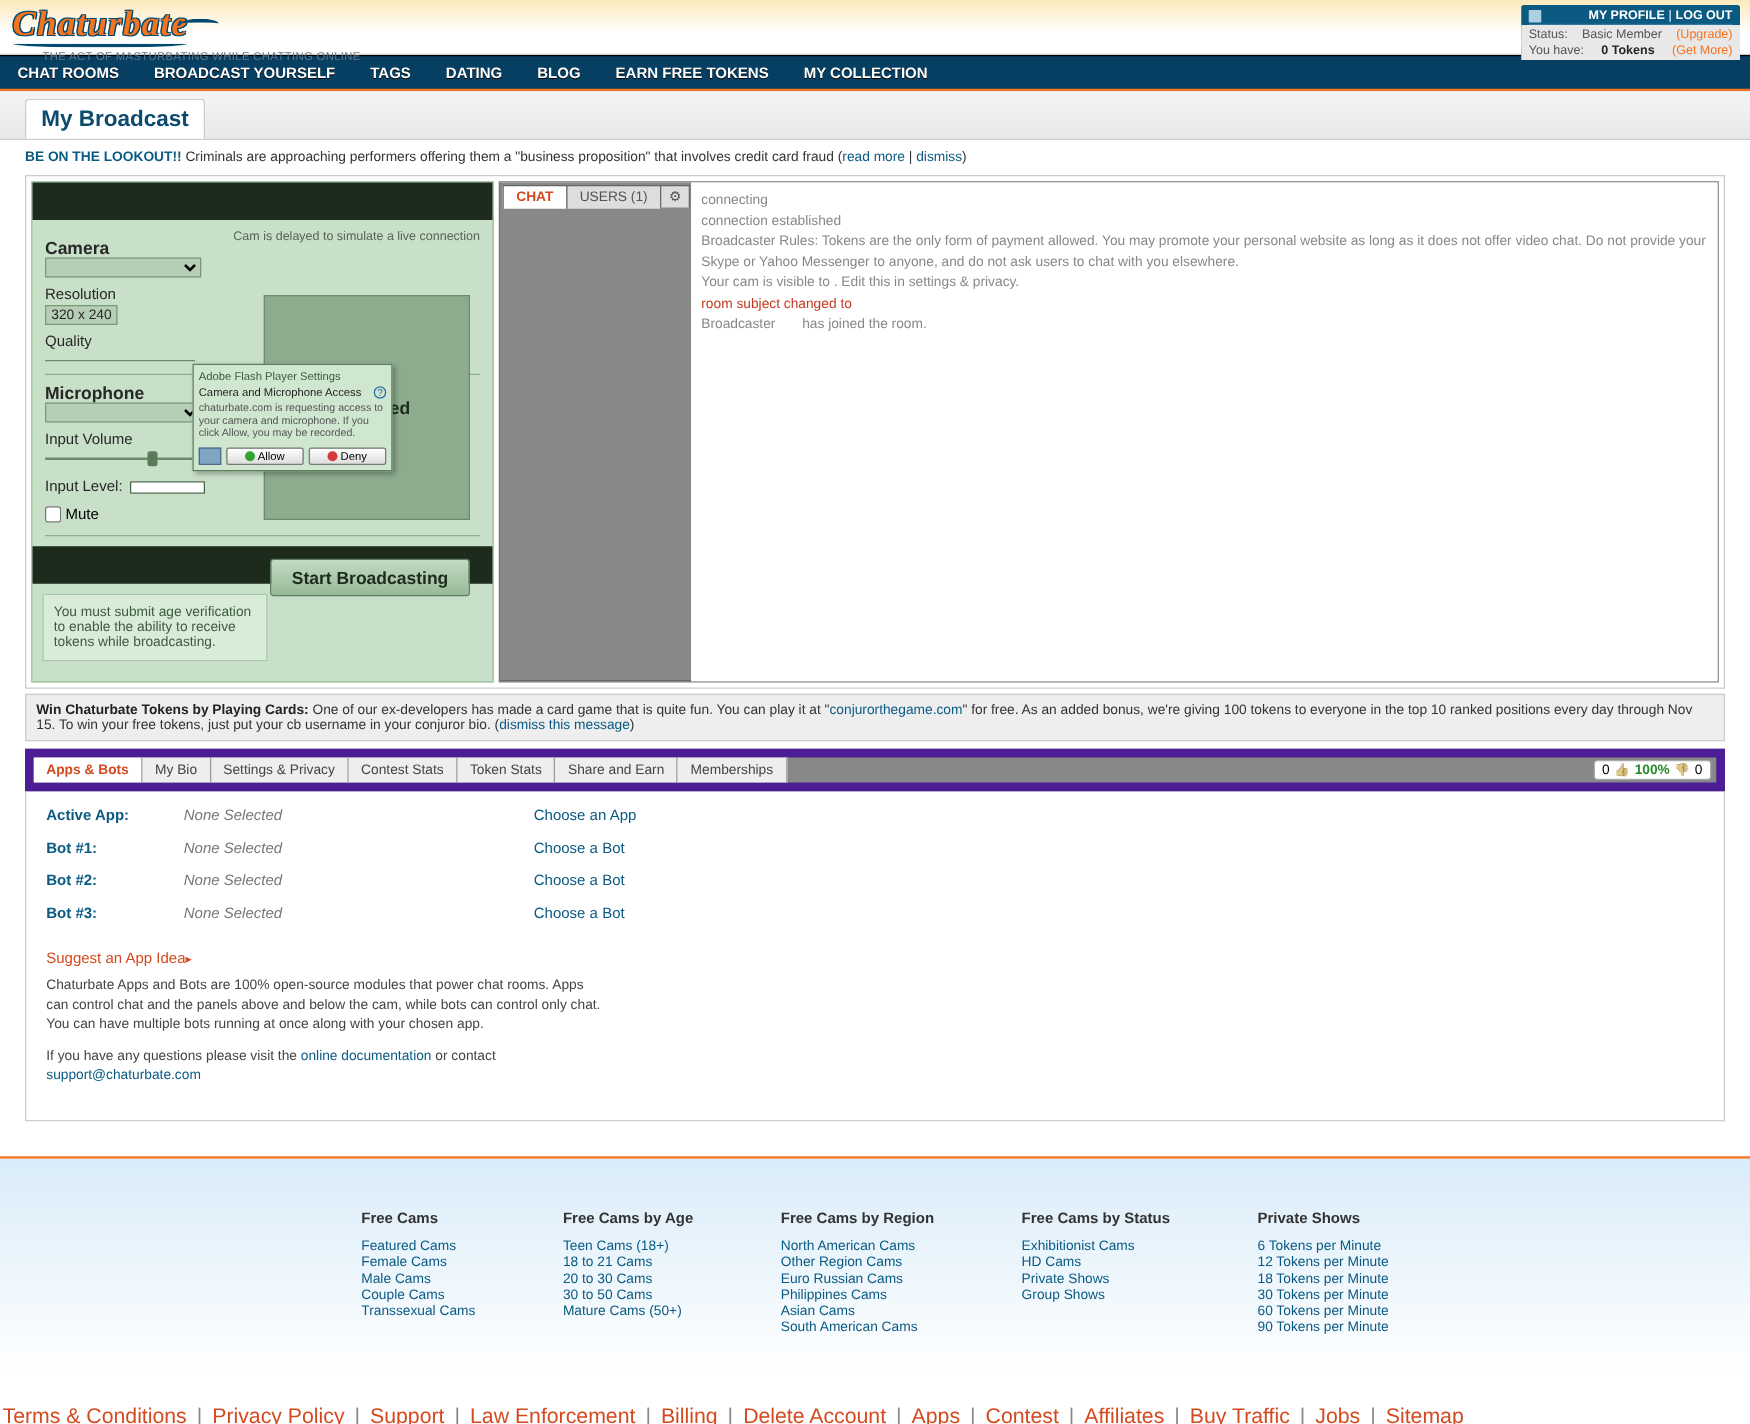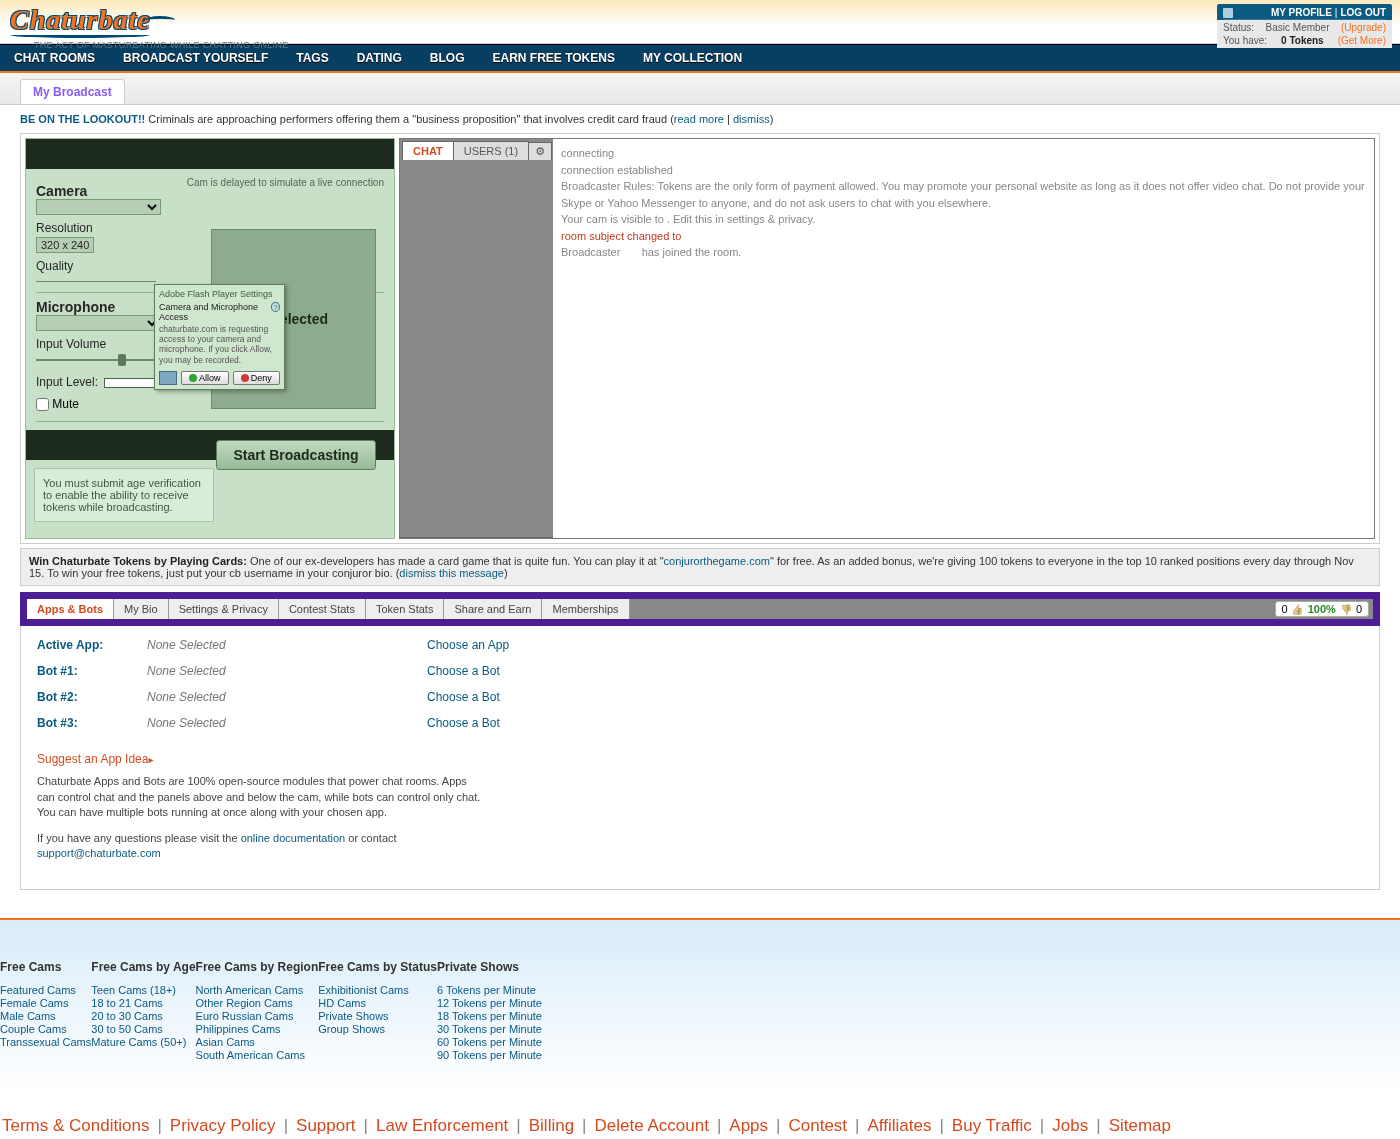--- a/index.html
+++ b/index.html
@@ -23,21 +23,21 @@
 .userbox .info .r a{ color:#f47321;}
 .userbox .info span.bold{ color:#222; font-weight:bold;}
 
 
 .nav { background:#073f63; border-top:1px solid #000; border-bottom:2px solid #f47321;}
 .nav ul { list-style:none; display:flex;}
 .nav li { padding:6px 14px; color:#fff; font-weight:bold; font-size:12px; cursor:pointer; text-shadow:0 1px 0 #000;}
 
 
 .subtabs { background: linear-gradient(to bottom,#f5f5f5,#e8e8e8); border-bottom:1px solid #ccc; padding:6px 20px 0;}
-.subtabs .tab{ display:inline-block; background:#fff; border:1px solid #ccc; border-bottom:none; border-radius:3px 3px 0 0; padding:5px 12px; color:#8b5cf6; font-weight:bold; font-size:12px;}
+.subtabs .tab{ display:inline-block; background:#fff; border:1px solid #ccc; border-bottom:none; border-radius:3px 3px 0 0; padding:5px 12px; color:#0c4a6e; font-weight:bold; font-size:18px;}
 
 
 .notice { padding:8px 20px; font-size:11px; color:#333;}
 .notice b{ color:#0b5a82; }
 
 
 .main { border:1px solid #ccc; margin:0 20px; background:#fff; display:flex; flex-wrap:wrap;}
 .cam-col { width:370px; background:#c8e0c8; border:1px solid #9bbd9b; margin:4px; position:relative; padding-bottom:8px;}
 .chat-col { flex:1; margin:4px 4px 4px 0; border:1px solid #777; display:flex; flex-direction:row; min-height:370px;}
 
@@ -52,21 +52,21 @@
 .qual-line{ width:120px; height:1px; background:#6c8a6c; margin-top:8px;}
 .vol-slider{ width:120px; height:2px; background:#6c8a6c; margin:8px 0; position:relative;}
 .vol-slider .knob{ position:absolute; right:25%; top:-5px; width:8px; height:12px; background:#5a7a5a; border-radius:2px;}
 .level-box{ display:inline-block; width:60px; height:10px; border:1px solid #4a664a; background:#fff; vertical-align:middle; margin-left:6px;}
 .mute-row input{ vertical-align:middle;}
 .video-placeholder{ position:absolute; left:185px; top:60px; width:165px; height:180px; background:#8dab8d; border:1px solid #6c8a6c; display:flex; align-items:center; justify-content:center; color:#1c2b1c; font-weight:bold; font-size:14px; text-align:center;}
 .start-btn{ position:absolute; left:190px; bottom:68px; width:160px; height:30px; background:linear-gradient(#c2dac2,#98b998); border:1px solid #5e7d5e; border-radius:3px; font-weight:bold; font-size:14px; color:#1c2b1c; cursor:pointer;}
 .age-box{ margin:8px; background:#d9ebd9; border:1px solid #a8c6a8; padding:8px; font-size:11px; color:#3d5a3d; width:180px;}
 
 
-.flash-pop{ position:absolute; left:128px; top:115px; width:131px; background:#cfe6cf; border:1px solid #5e7d5e; box-shadow:2px 2px 4px rgba(0,0,0,0.3); font-size:9px; padding:4px; z-index:5;}
+.flash-pop{ position:absolute; left:128px; top:115px; width:160px; background:#cfe6cf; border:1px solid #5e7d5e; box-shadow:2px 2px 4px rgba(0,0,0,0.3); font-size:9px; padding:4px; z-index:5;}
 .flash-pop .ft{ color:#3d5a3d; margin-bottom:3px;}
 .flash-pop .fh{ display:flex; justify-content:space-between; color:#222;}
 .flash-pop .q{ width:10px;height:10px;border:1px solid #2a6aa7;border-radius:50%;color:#2a6aa7;font-size:8px;text-align:center;line-height:9px;}
 .flash-pop .fb{ color:#555; font-size:8.5px; line-height:1.2; margin:2px 0 6px;}
 .flash-pop .fbtns{ display:flex; gap:4px; align-items:center;}
 .flash-pop .mic-ic{ width:18px;height:14px;background:#7ea5c2;border:1px solid #4a6a85;}
 .flash-pop button{ flex:1; font-size:9px; padding:1px 2px; border:1px solid #777; background:linear-gradient(#fff,#ddd); border-radius:2px; cursor:pointer; display:flex; align-items:center; justify-content:center; gap:2px;}
 .flash-pop .dot-g{ width:8px;height:8px;border-radius:50%;background:#2fa52f;}
 .flash-pop .dot-r{ width:8px;height:8px;border-radius:50%;background:#d23a3a;}
 
@@ -104,21 +104,21 @@
 .app-table .k{ width:110px; color:#0b5a82; font-weight:bold;}
 .app-table .v{ width:280px; color:#777; font-style:italic;}
 .app-table .act a{ color:#0b5a82;}
 .suggest{ color:#d44a1f; margin:10px 0 8px; display:inline-block;}
 .suggest .chev{ font-size:10px;}
 .panel-p{ font-size:11px; color:#444; line-height:1.4; max-width:450px; margin-bottom:10px;}
 
 
 .orange-hr{ height:2px; background:#f47321; margin:28px 0 0;}
 .footer-bg{ background:linear-gradient(#d9ecf9,#fff); padding:40px 0 30px;}
-.footer-cols{ display:flex; font-size:11px;}
+.footer-cols{ display:flex; justify-content:center; gap:70px; font-size:11px;}
 .footer-cols h4{ font-size:12px; color:#333; margin-bottom:10px;}
 .footer-cols ul{ list-style:none;}
 .footer-cols li{ margin-bottom:1px;}
 .footer-cols a{ color:#0a5a83;}
 
 .legal-row{ text-align:left; margin:24px 0 10px; font-size:17px;}
 .legal-row a{ color:#d44a1f; margin:0 2px;}
 .legal-row .sep{ color:#888; margin:0 6px;}
 </style>
 </head>

